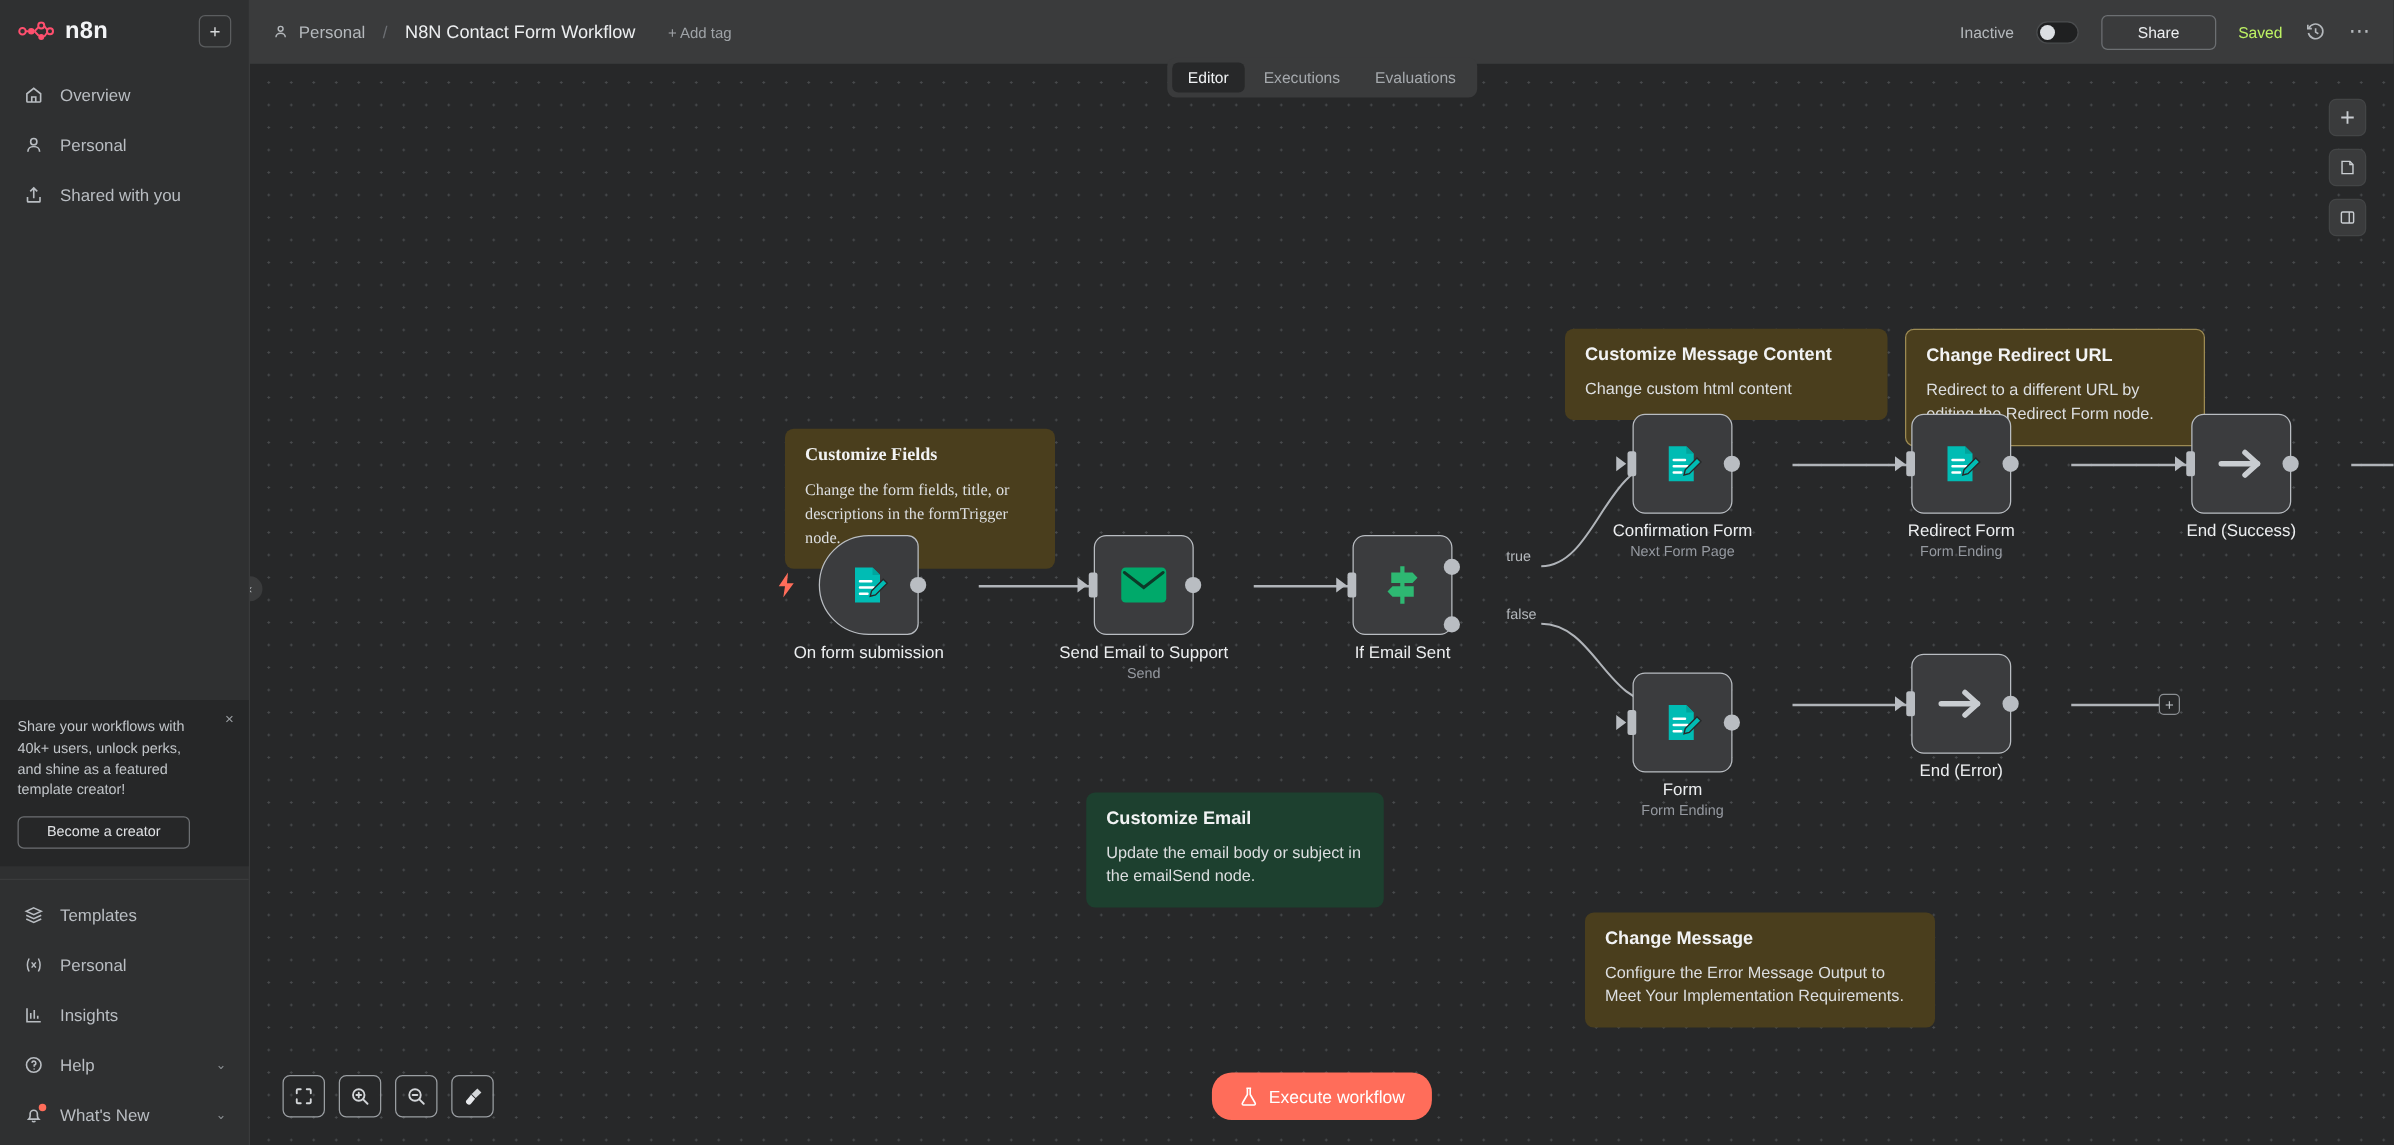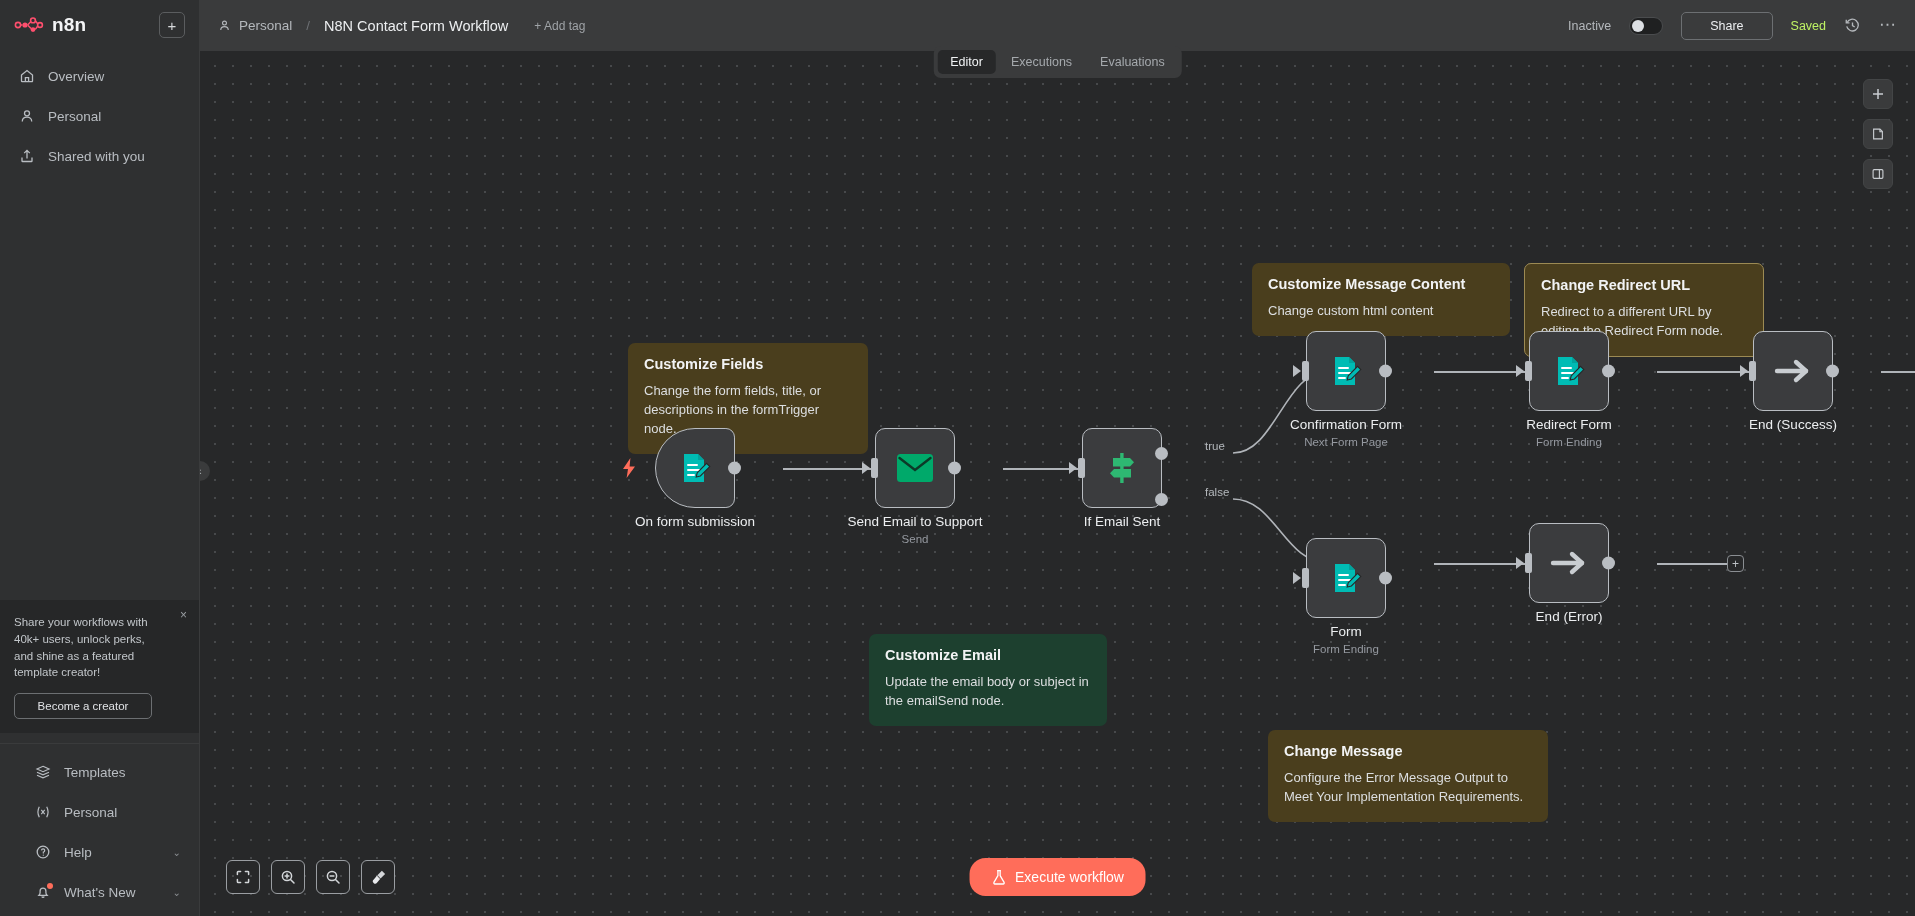--- a/index.html
+++ b/index.html
@@ -43,21 +43,21 @@
     background: #262728; position: relative;
   }
   .promo-text { font-size: 11.5px; line-height: 1.45; color: #c2c6ca; width: 150px;}
   .promo-x { position:absolute; top: 9px; right: 12px; color:#9a9ea2; font-size: 12px; cursor:pointer; line-height:1;}
   .promo-btn {
     margin-top: 12px; height: 26px; width: 138px;
     border: 1px solid #6c6f72; border-radius: 5px;
     display:flex; align-items:center; justify-content:center;
     font-size: 11.5px; color: #e0e2e5; cursor:pointer;
   }
-  .sb-bottom { border-top: 1px solid #3a3b3c; padding: 8px 0 4px 16px;}
+  .sb-bottom { border-top: 1px solid #3a3b3c; padding: 8px 0 4px 0;}
   .sb-item .chev { margin-left:auto; color:#8b8f93; font-size:10px;}
   .bell-wrap { position: relative; }
   .bell-dot { position:absolute; top: -1px; right: -2px; width:6px; height:6px; border-radius:50%; background:#ff6d5a; }
 
   
   .main { flex: 1 1 auto; position: relative; height: 916px; background: #2d2e2e; }
 
   .topbar {
     height: 51px; display:flex; align-items:center;
     padding: 0 18px; background: #3a3b3c; position: relative; z-index: 12;
@@ -259,20 +259,29 @@
             <path d="M4.3 2.8c-1.6 3-1.6 7.4 0 10.4"></path>
               <path d="M11.7 2.8c1.6 3 1.6 7.4 0 10.4"></path>
             <path d="M6.3 5.9 L9.7 10.1 M9.7 5.9 L6.3 10.1"></path>
           </svg>
         </span>
         <span>Personal</span>
       </div>
       <div class="sb-item">
         <span class="ico">
           <svg width="16" height="16" viewBox="0 0 16 16" fill="none" stroke="#b9bdc2" stroke-width="1.3">
+            <path d="M2.6 2.6 V13.4 H13.6"></path>
+              <path d="M5.6 11 V6.4 M8.4 11 V4 M11.2 11 V8.6"></path>
+          </svg>
+        </span>
+        <span>Insights</span>
+      </div>
+      <div class="sb-item">
+        <span class="ico">
+          <svg width="16" height="16" viewBox="0 0 16 16" fill="none" stroke="#b9bdc2" stroke-width="1.3">
             <circle cx="8" cy="8" r="5.8"></circle>
               <path d="M6.5 6.3a1.6 1.6 0 1 1 1.9 1.8V9.4"></path>
               <circle cx="8.3" cy="11.2" r=".6" fill="#b9bdc2" stroke="none"></circle>
           </svg>
         </span>
         <span>Help</span>
         <span class="chev">⌄</span>
       </div>
       <div class="sb-item">
         <span class="ico bell-wrap">
@@ -355,21 +364,21 @@
       <div class="sticky olive" style="left:1052px; top:212px; width:258px;">
         <h4>Customize Message Content</h4>
         <p>Change custom html content</p>
       </div>
 
       <div class="sticky olive hl" style="left:1324px; top:212px; width:240px;">
         <h4>Change Redirect URL</h4>
         <p>Redirect to a different URL by editing the Redirect Form node.</p>
       </div>
 
-      <div class="sticky olive" style="left:428px; top:292px; width:240px;">
+      <div class="sticky olive" style="left:428px; top:292px; width:216px;font-family:Liberation Serif, serif;">
         <h4>Customize Fields</h4>
         <p>Change the form fields, title, or descriptions in the formTrigger node.</p>
       </div>
 
       <div class="sticky green" style="left:669px; top:583px; width:238px;">
         <h4>Customize Email</h4>
         <p>Update the email body or subject in the emailSend node.</p>
       </div>
 
       <div class="sticky olive" style="left:1068px; top:679px; width:280px;">

